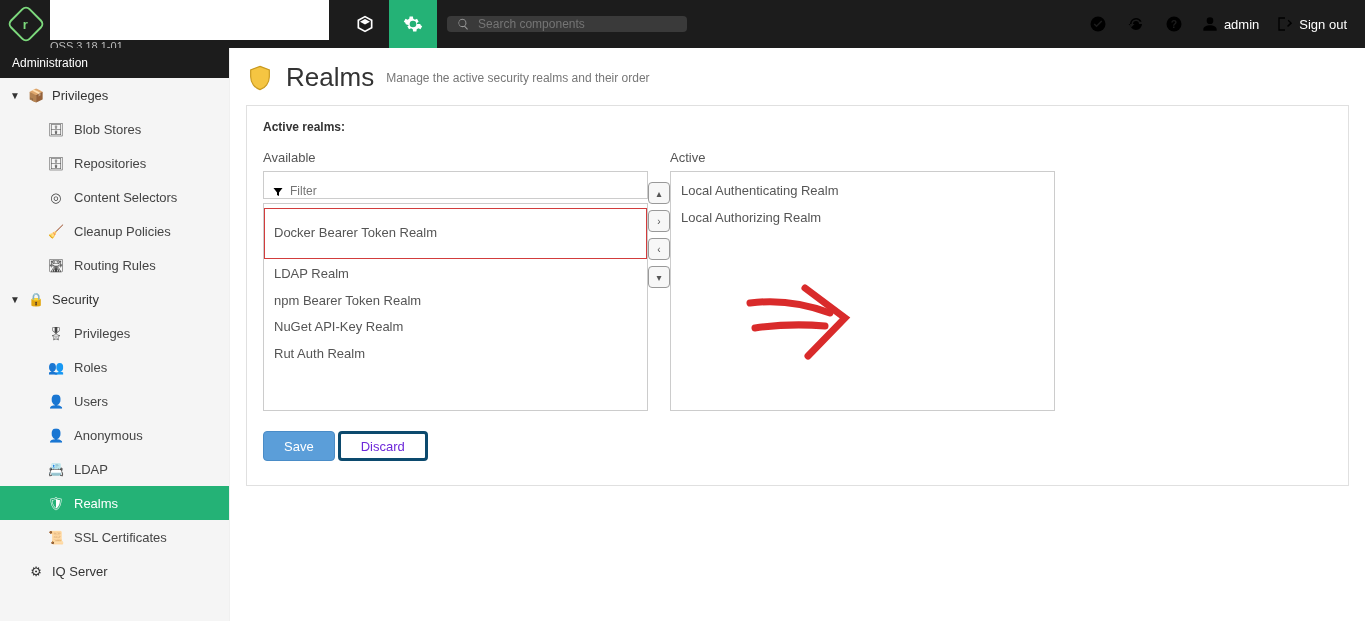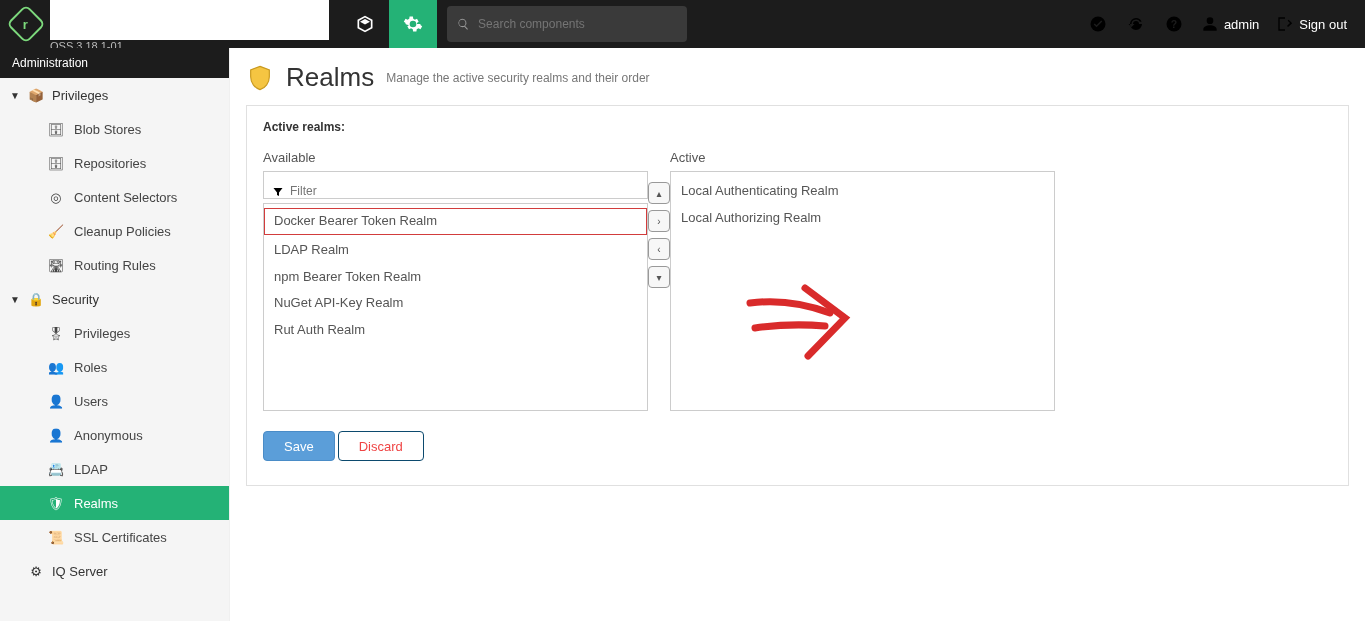--- a/index.html
+++ b/index.html
@@ -10,21 +10,21 @@
   .logo-box { display: flex; align-items: center; padding: 0 12px; }
   .logo-hex { width: 28px; height: 28px; border: 2px solid #7cd97c; border-radius: 6px; display: flex; align-items: center; justify-content: center; margin-right: 10px; transform: rotate(45deg); }
   .logo-hex span { transform: rotate(-45deg); font-weight: bold; color: #7cd97c; }
   .product-title { display: flex; flex-direction: column; line-height: 1.1; }
   .product-title .main { font-size: 14px; font-weight: bold; }
   .product-title .sub { font-size: 11px; color: #bbb; }
   .cube-btn { width: 48px; height: 48px; display: flex; align-items: center; justify-content: center; cursor: pointer; }
   .gear-btn { width: 48px; height: 48px; background: #24b276; display: flex; align-items: center; justify-content: center; cursor: pointer; position: relative; }
   .gear-btn::after { content: ''; position: absolute; bottom: -6px; left: 50%; margin-left: -6px; border: 6px solid transparent; border-top-color: #24b276; }
   .search-wrap { margin-left: 10px; }
-  .search-box { background: #3a3a3a; border-radius: 4px; width: 240px; height: 36px; display: flex; align-items: center; padding: 0 10px; color: #999; }
+  .search-box { background: #3a3a3a; border-radius: 4px; width: 240px; height: 16px; display: flex; align-items: center; padding: 0 10px; color: #999; }
   .search-box input { background: transparent; border: none; outline: none; color: #ccc; font-size: 12px; margin-left: 8px; width: 100%; }
   .header-spacer { flex: 1; }
   .header-icons { display: flex; align-items: center; gap: 18px; padding-right: 18px; }
   .hicon { width: 20px; height: 20px; display: flex; align-items: center; justify-content: center; cursor: pointer; }
   .user-block { display: flex; align-items: center; gap: 6px; cursor: pointer; }
   .signout-block { display: flex; align-items: center; gap: 6px; cursor: pointer; }
   
   .body { display: flex; flex: 1; min-height: 0; }
   
   .sidebar { width: 230px; background: #f5f5f5; border-right: 1px solid #ddd; display: flex; flex-direction: column; position: relative; }
@@ -44,28 +44,28 @@
   .page-head .desc { font-size: 12px; color: #777; }
   .form-panel { border: 1px solid #e0e0e0; padding: 14px 16px 24px; }
   .form-label-strong { font-weight: bold; font-size: 12px; margin-bottom: 16px; display: block; }
   .columns { display: flex; align-items: flex-start; }
   .col { width: 385px; }
   .col-label { font-size: 13px; color: #555; margin-bottom: 6px; }
   .filter-box { border: 1px solid #ccc; height: 28px; display: flex; align-items: flex-end; padding: 0 8px; gap: 6px; }
   .filter-box input { border: none; outline: none; font-size: 12px; flex: 1; color: #666; }
   .listbox { border: 1px solid #ccc; height: 208px; margin-top: 4px; padding: 6px 0; overflow: auto; background:#fff;}
   .listbox .item { padding: 3px 10px; font-size: 13px; color: #555; cursor: pointer; line-height:1.6;}
-  .listbox .item.highlighted { border: 1px solid #d23c3c; padding: 2px 9px; margin-bottom:2px; margin-top:-2px;}
+  .listbox .item.highlighted { border: 1px solid #d23c3c; padding: 14px 9px; margin-bottom:2px; margin-top:-2px;}
   .controls-col { display: flex; flex-direction: column; gap: 6px; padding-top: 32px; }
   .ctrl-btn { width: 22px; height: 22px; border: 1px solid #999; border-radius: 4px; background: #f7f7f7; display: flex; align-items: center; justify-content: center; font-size: 10px; cursor: pointer; color:#555;}
   .col-active .listbox { height: 240px; margin-top:0;}
   .buttons-row { margin-top: 20px; display: flex; gap: 3px; }
   .btn { height: 30px; padding: 0 20px; border-radius: 4px; font-size: 13px; cursor: pointer; border: 1px solid transparent; }
   .btn-primary { background: #5b9ed9; color: #fff; border-color: #4a8cc7; }
-  .btn-default { background: #fff; color: #ef4444; border: 1px solid #0c4a6e; }
+  .btn-default { background: #fff; color: #6d28d9; border: 3px solid #0c4a6e; }
   
   .annotation { position: absolute; pointer-events: none; }
   svg.icon path, svg.icon circle, svg.icon rect { fill: currentColor; }
 </style>
 </head>
 <body>
 
 <div class="app">
 
   <div class="header">

